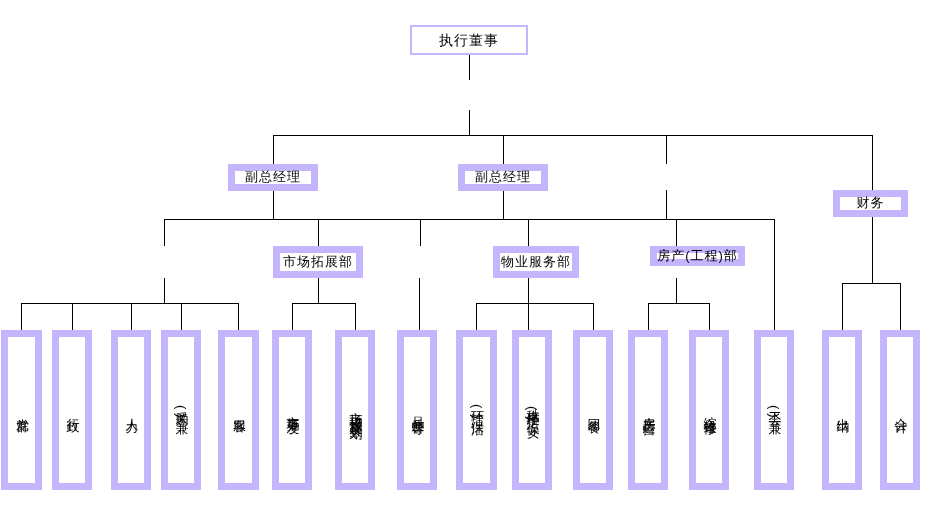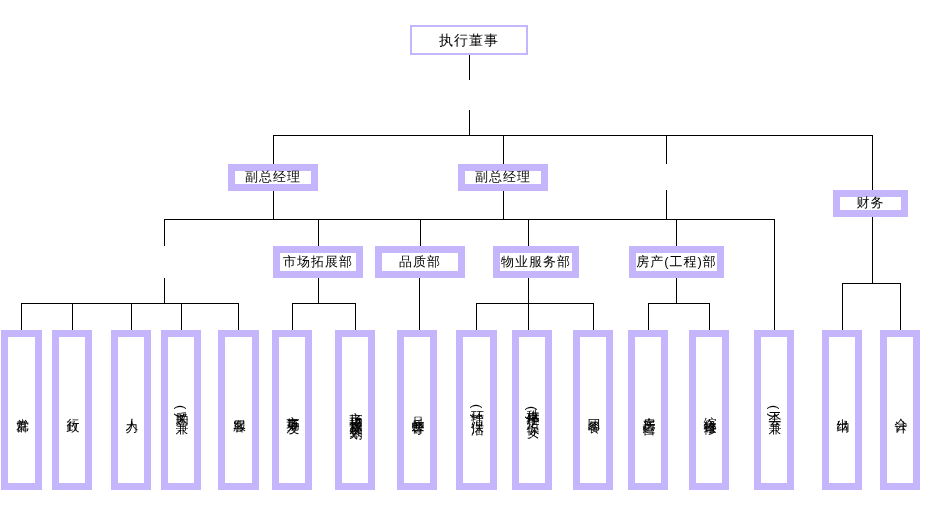--- a/index.html
+++ b/index.html
@@ -72,23 +72,22 @@
   </svg>
 
   <div class="node thick" style="left:410px;top:25px;width:118px;height:30px">执行董事</div>
 
 
   <div class="node" style="left:228px;top:164px;width:90px;height:27px">副总经理</div>
   <div class="node" style="left:458px;top:164px;width:90px;height:27px">副总经理</div>
   <div class="node" style="left:833px;top:190px;width:75px;height:27px">财务</div>
 
   <div class="node" style="left:273px;top:246px;width:90px;height:32px">市场拓展部</div>
-  <div class="node" style="left:375px;top:246px;width:90px;height:32px">品质部</div>
   <div class="node" style="left:493px;top:246px;width:86px;height:32px">物业服务部</div>
-  <div class="node" style="left:629px;top:246px;width:95px;height:32px">房产(工程)部</div>
+  <div class="node" style="left:650px;top:246px;width:95px;height:20px">房产(工程)部</div>
 
   <div class="node v" style="left:1px;top:330px;width:41px;height:160px">党群</div>
   <div class="node v" style="left:52px;top:330px;width:40px;height:160px">行政</div>
   <div class="node v" style="left:111px;top:330px;width:40px;height:160px">人力</div>
   <div class="node v" style="left:161px;top:330px;width:40px;height:160px">采购(兼)</div>
   <div class="node v" style="left:218px;top:330px;width:41px;height:160px">客服</div>
   <div class="node v" style="left:272px;top:330px;width:40px;height:160px">市场开发</div>
   <div class="node v" style="left:335px;top:330px;width:40px;height:160px">市场招投标及策划</div>
   <div class="node v" style="left:397px;top:330px;width:40px;height:160px">品质督导</div>
   <div class="node v" style="left:456px;top:330px;width:41px;height:160px">环洁(保洁)</div>

